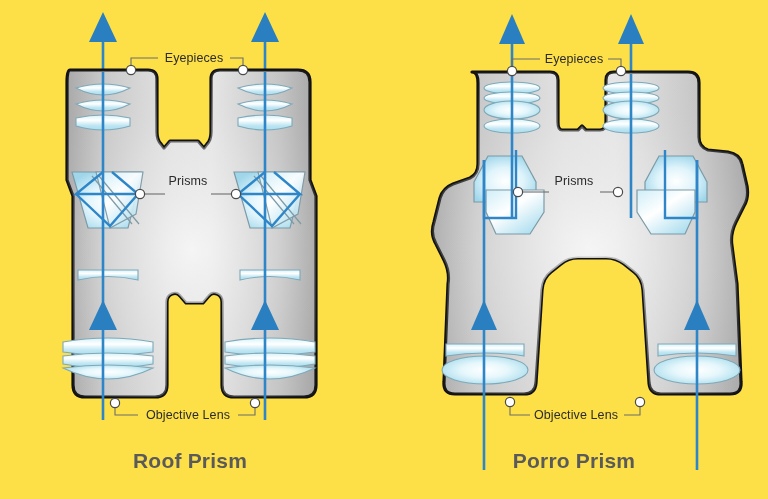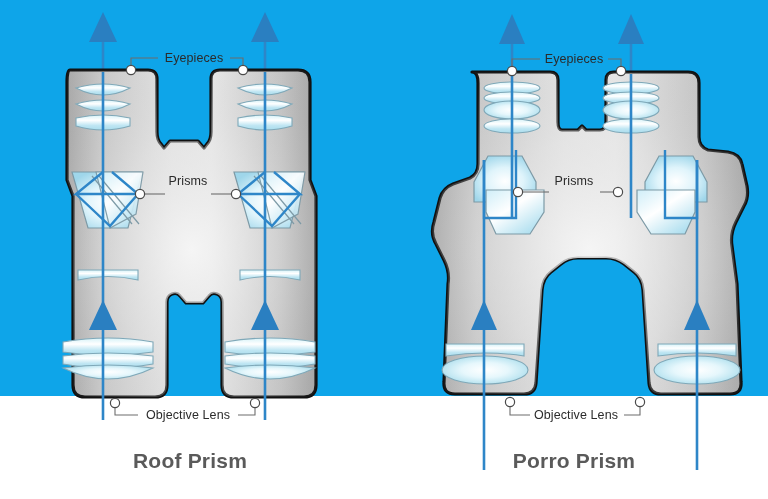--- a/index.html
+++ b/index.html
@@ -10,22 +10,22 @@
   }
   body {
     width: 768px;
     height: 499px;
     overflow: hidden;
     font-family: "Liberation Sans", sans-serif;
   }
   #diagram-root {
     position: relative;
     width: 768px;
-    height: 396px;
-    background: #0ea5e9;
+    height: 499px;
+    background: #fde047;
   }
   svg.diagram {
     display: block;
     width: 768px;
     height: 499px;
   }
   .label-text {
     font-family: "Liberation Sans", sans-serif;
     font-size: 12.5px;
     fill: #2b2b2b;

